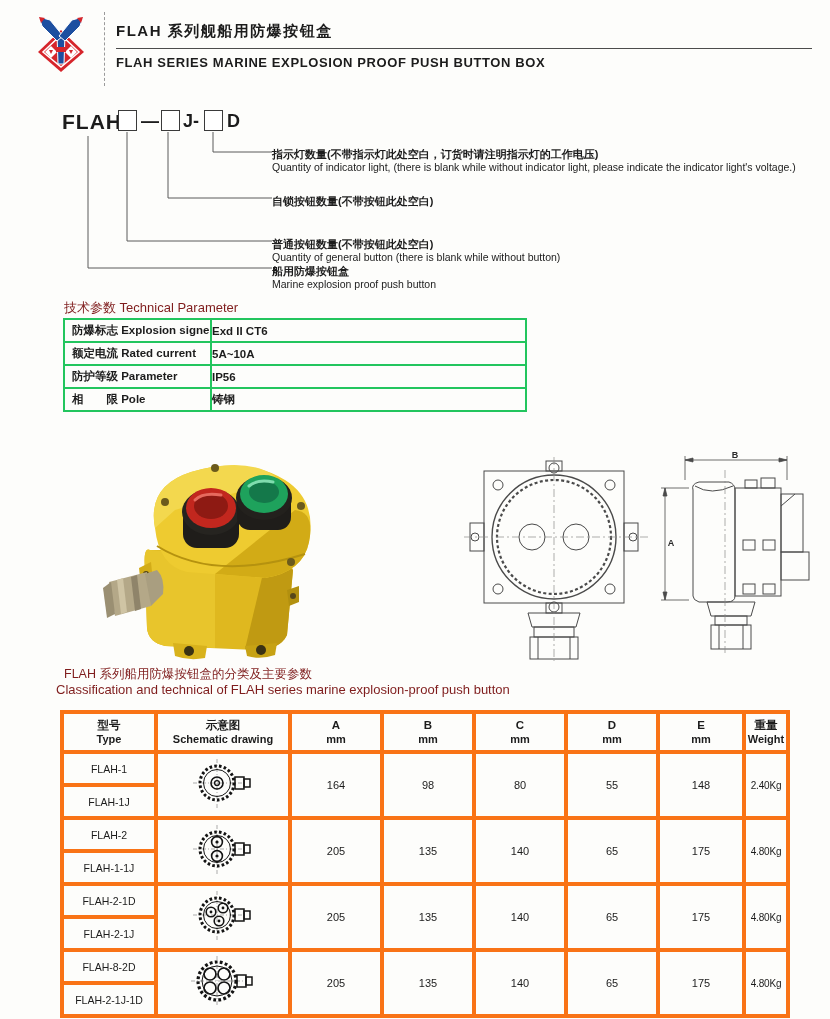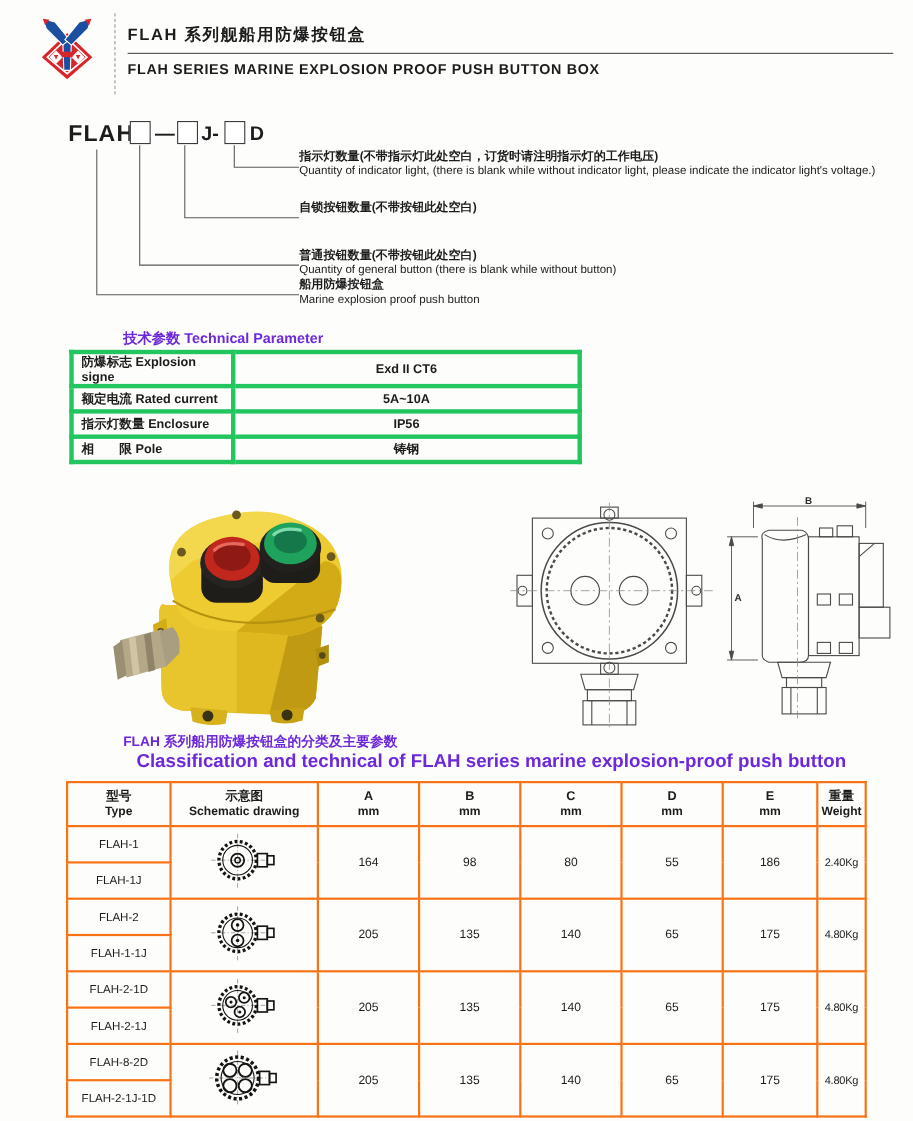--- a/index.html
+++ b/index.html
@@ -13,36 +13,36 @@
   .title-cn { position:absolute; left:116px; top:22px; font-size:15px; font-weight:700; letter-spacing:1.5px; }
   .hdr-rule { position:absolute; left:116px; top:48px; width:696px; height:1px; background:#4c4c4c; }
   .title-en { position:absolute; left:116px; top:55px; font-size:13px; font-weight:700; letter-spacing:0.6px;text-align:center; }
 
   
   .mc-prefix { position:absolute; left:62px; top:110px; font-size:21px; font-weight:600; letter-spacing:1px; }
   .mc-box { position:absolute; top:110px; width:19px; height:21px; border:1.5px solid #3a3a3a; background:#fff; }
   .mc-sym { position:absolute; top:111px; font-size:18px; font-weight:600; }
   .mc-lines { position:absolute; left:60px; top:128px; }
   .legend-item { position:absolute; left:272px; }
-  .legend-cn { font-size:11px; font-weight:600; line-height:13px; }
+  .legend-cn { font-size:11px; font-weight:600; line-height:13px;margin-top:12px; }
   .legend-en { font-size:10.5px; font-weight:400; line-height:13px; color:#222; }
 
   
-  .sec-head { position:absolute; color:#6d28d9; font-weight:700;margin-left:48px; }
+  .sec-head { position:absolute; color:#7f1d1d; font-weight:400; }
   .tp-table { position:absolute; left:63px; top:318px; border-collapse:collapse; table-layout:fixed; }
-  .tp-table td { border:4px solid #22c55e; height:23px; font-size:11.5px; }
+  .tp-table td { border:2px solid #22c55e; height:23px; font-size:11.5px; }
   .tp-label { width:147px; padding-left:7px; font-weight:700; }
-  .tp-value { width:315px; text-align:center; font-weight:600; }
+  .tp-value { width:315px; font-weight:600; }
 
   
   .art { position:absolute; }
 
   
   .cl-table { position:absolute; left:60px; top:710px; border-collapse:collapse; table-layout:fixed; }
-  .cl-table td, .cl-table th { border:2px solid #f97316; text-align:center; vertical-align:middle; font-weight:400; }
+  .cl-table td, .cl-table th { border:4px solid #f97316; text-align:center; vertical-align:middle; font-weight:400; }
   .cl-table th { height:40px; line-height:14px; }
   .cl-table td { height:33px; }
   .th-cn { font-size:11.5px; font-weight:700; }
   .th-en { font-size:11px; font-weight:700; }
   .cell-type { font-size:10.5px; font-weight:600; }
   .cell-num { font-size:11px; font-weight:600; }
   .cell-wt { font-size:10px; font-weight:600; letter-spacing:-0.2px; }
   .col-weight { border-left:1px solid #35a79c !important; }
 </style>
 </head>
@@ -105,21 +105,21 @@
     <tbody>
       <tr>
         <td class="tp-label">防爆标志 Explosion signe</td>
         <td class="tp-value">Exd II CT6</td>
       </tr>
       <tr>
         <td class="tp-label">额定电流 Rated current</td>
         <td class="tp-value">5A~10A</td>
       </tr>
       <tr>
-        <td class="tp-label">指示灯数量 Enclosure</td>
+        <td class="tp-label">防护等级 Parameter</td>
         <td class="tp-value">IP56</td>
       </tr>
       <tr>
         <td class="tp-label">相　　限 Pole</td>
         <td class="tp-value">铸钢</td>
       </tr>
     </tbody>
   </table>
 
   <svg class="art" style="left:95px; top:450px;" width="268" height="212" viewBox="0 0 268 212">
@@ -237,21 +237,21 @@
       <path d="M52,152 L100,152 L96,166 L56,166 Z"></path>
       <rect x="60" y="166" width="32" height="9"></rect>
       <rect x="56" y="175" width="40" height="24"></rect>
       <line x1="64" y1="175" x2="64" y2="199"></line>
         <line x1="88" y1="175" x2="88" y2="199"></line>
     </g>
     <line x1="70" y1="20" x2="70" y2="203" stroke="#8a8a8a" stroke-width="0.7" stroke-dasharray="8 3 2 3"></line>
   </svg>
 
   <div class="sec-head" style="left:64px; top:666px; font-size:12.5px;">FLAH 系列船用防爆按钮盒的分类及主要参数</div>
-  <div class="sec-head" style="left:76px; top:682px; font-size:17px;">Classification and technical of FLAH series marine explosion-proof push button</div>
+  <div class="sec-head" style="left:56px; top:682px; font-size:13px;">Classification and technical of FLAH series marine explosion-proof push button</div>
 
   <table class="cl-table">
     <colgroup>
       <col style="width:94px">
         <col style="width:134px">
         <col style="width:92px">
         <col style="width:92px">
       <col style="width:92px">
         <col style="width:92px">
         <col style="width:86px">
@@ -306,21 +306,21 @@
             <rect x="45" y="21" width="9" height="12" fill="none" stroke="#141414" stroke-width="1.5"></rect>
             <rect x="54" y="23" width="6" height="8" fill="none" stroke="#141414" stroke-width="1.5"></rect>
             <circle cx="27" cy="27" r="6" fill="none" stroke="#141414" stroke-width="1.6"></circle>
             <circle cx="27" cy="27" r="2.4" fill="none" stroke="#141414" stroke-width="1.4"></circle>
           </svg>
         </td>
         <td class="cell-num" rowspan="2">164</td>
         <td class="cell-num" rowspan="2">98</td>
         <td class="cell-num" rowspan="2">80</td>
         <td class="cell-num" rowspan="2">55</td>
-        <td class="cell-num" rowspan="2">186</td>
+        <td class="cell-num" rowspan="2">148</td>
         <td class="cell-wt col-weight" rowspan="2">2.40Kg</td>
       </tr>
       <tr>
         <td class="cell-type">FLAH-1J</td>
       </tr>
 
       <tr>
         <td class="cell-type">FLAH-2</td>
         <td rowspan="2">
           <svg width="66" height="54" viewBox="0 0 66 54">

